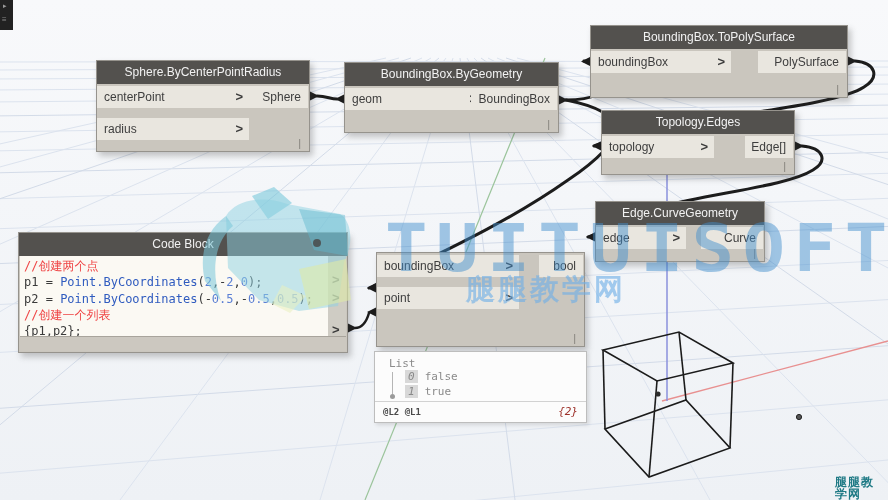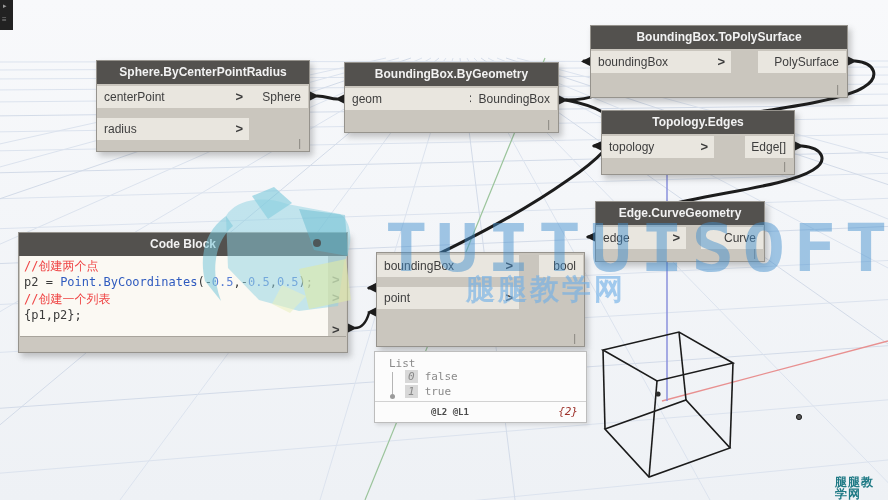--- a/index.html
+++ b/index.html
@@ -5,21 +5,21 @@
   html,body{margin:0;padding:0;background:#e8eaed;}
   #stage{position:relative;width:888px;height:500px;overflow:hidden;
          background:linear-gradient(180deg,#f8f9fb 0%,#f4f6f9 40%,#eef1f5 100%);
          font-family:"Liberation Sans",sans-serif;}
   svg{position:absolute;left:0;top:0;}
   #bg-layer{z-index:0;}
   #wire-layer{z-index:2;}
   .node{position:absolute;z-index:3;background:#cac6be;border:1px solid #96938d;
         box-shadow:3px 4px 6px rgba(60,60,60,.28);box-sizing:border-box;}
   .nh{height:23px;line-height:23px;background:#53514e;color:#f2f2f2;font-size:12px;
-      font-weight:bold;text-align:center;white-space:nowrap;overflow:hidden;}
+      font-weight:normal;text-align:center;white-space:nowrap;overflow:hidden;}
   .nbody{position:relative;padding-top:2px;}
   .in-col{position:absolute;left:0;top:2px;}
   .out-col{position:absolute;right:1px;top:2px;}
   .prow{height:22px;line-height:22px;background:#e9e6df;margin-bottom:10px;
         font-size:12px;color:#3e3e3e;display:flex;align-items:center;}
   .in-col .prow{padding-left:7px;justify-content:space-between;}
   .chev{font-weight:bold;color:#3b3b3b;margin-right:6px;font-size:13px;}
   .out-col .prow{justify-content:flex-end;padding-right:7px;}
   .lacing{position:absolute;right:8px;bottom:2px;color:#85827c;font-size:11px;}
   
@@ -36,21 +36,21 @@
   
   #preview{position:absolute;left:374px;top:351px;width:213px;height:72px;z-index:3;
            background:#fcfcfc;border:1px solid #bdbdbd;box-shadow:2px 2px 4px rgba(0,0,0,.12);
            font-family:"DejaVu Sans Mono",monospace;font-size:11px;color:#8a8a8a;box-sizing:border-box;}
   #preview .root{position:absolute;left:14px;top:5px;}
   #preview .tree{position:absolute;left:17px;top:20px;width:1px;height:22px;background:#b5b5b5;}
   #preview .tree-dot{position:absolute;left:15px;top:42px;width:5px;height:5px;border-radius:50%;background:#9a9a9a;}
   #preview .item{position:absolute;left:30px;height:13px;line-height:13px;}
   #preview .chip{display:inline-block;background:#d8d8d8;font-style:italic;padding:0 3px;margin-right:7px;}
   #preview .pfoot{position:absolute;left:0;right:0;bottom:0;height:20px;border-top:1px solid #d2d2d2;}
-  #preview .lace{position:absolute;left:8px;top:5px;font-size:9px;font-weight:bold;color:#4a4a4a;margin-left:48px;}
+  #preview .lace{position:absolute;left:8px;top:5px;font-size:9px;font-weight:bold;color:#4a4a4a;}
   #preview .cnt{position:absolute;right:8px;top:3px;font-style:italic;color:#9c2f28;font-size:11px;}
   
   #wm-layer{position:absolute;left:0;top:0;width:888px;height:500px;z-index:6;pointer-events:none;}
   .wm-brand{position:absolute;left:385px;top:210px;font-family:"DejaVu Sans Mono",monospace;
             font-weight:bold;font-size:66px;letter-spacing:8px;color:rgba(64,142,204,.48);
             transform:scaleX(1.07);transform-origin:left top;white-space:nowrap;}
   .wm-cn{position:absolute;left:466px;top:270px;font-size:29px;font-weight:bold;letter-spacing:3px;
          color:rgba(110,175,230,.62);white-space:nowrap;}
   .wm-corner{position:absolute;left:835px;top:476px;width:44px;font-size:12px;font-weight:bold;
              line-height:12px;color:#1f7a85;letter-spacing:1px;}
@@ -251,20 +251,21 @@
         </div>
       </div>
     </div>
     <div class="lacing">|</div>
   </div>
 
   <div class="node" style="left:18px;top:232px;width:330px;height:121px">
     <div class="nh">Code Block</div>
     <div class="cb-body">
       <div><span class="tok-com">//创建两个点</span></div>
+      <div><span class="tok-pln">p1 = </span><span class="tok-fn">Point.ByCoordinates</span><span class="tok-pln">(</span><span class="tok-num">2</span><span class="tok-pln">,-</span><span class="tok-num">2</span><span class="tok-pln">,</span><span class="tok-num">0</span><span class="tok-pln">);</span></div>
       <div><span class="tok-pln">p2 = </span><span class="tok-fn">Point.ByCoordinates</span><span class="tok-pln">(-</span><span class="tok-num">0.5</span><span class="tok-pln">,-</span><span class="tok-num">0.5</span><span class="tok-pln">,</span><span class="tok-num">0.5</span><span class="tok-pln">);</span></div>
       <div><span class="tok-com">//创建一个列表</span></div>
       <div><span class="tok-pln">{p1,p2};</span></div>
     </div>
     <div class="cb-ports">
       <span class="chev" style="top:16px">&gt;</span>
       <span class="chev" style="top:34px">&gt;</span>
       <span class="chev" style="top:66px">&gt;</span>
     </div>
     <div class="cb-footer"></div>

